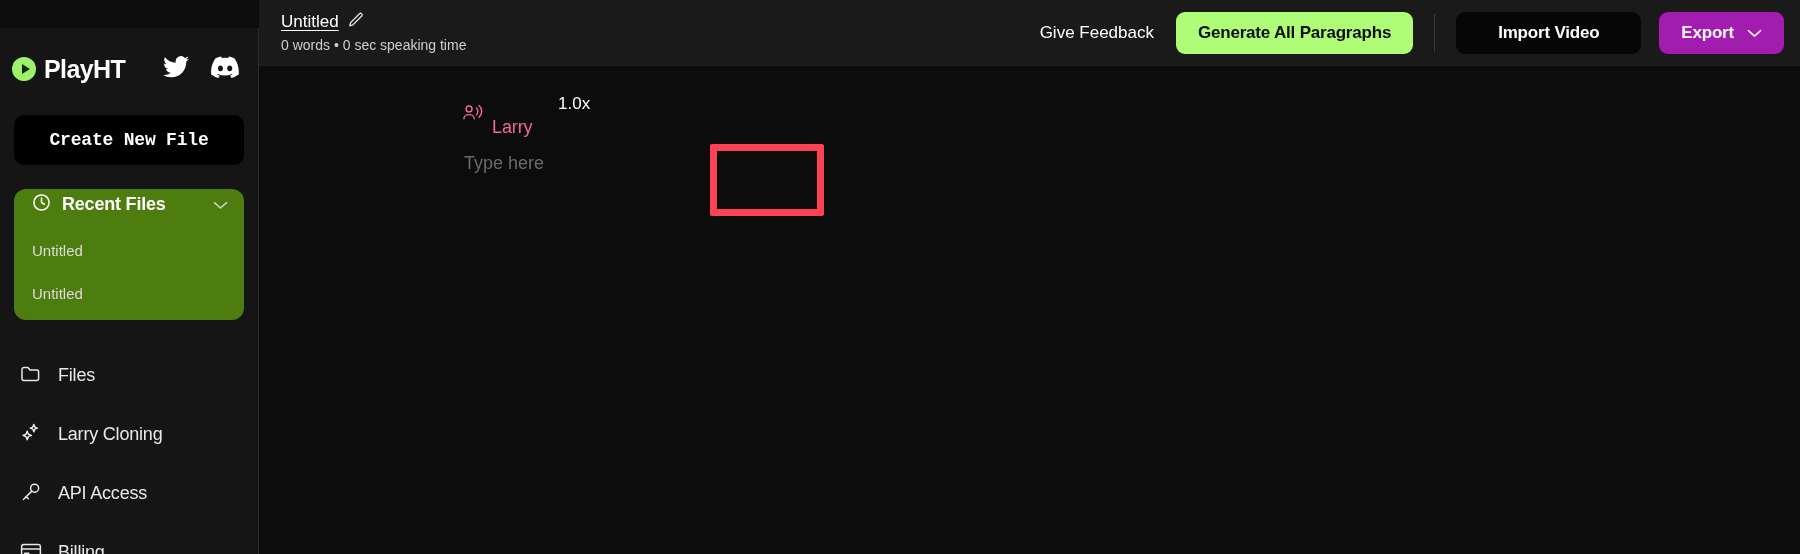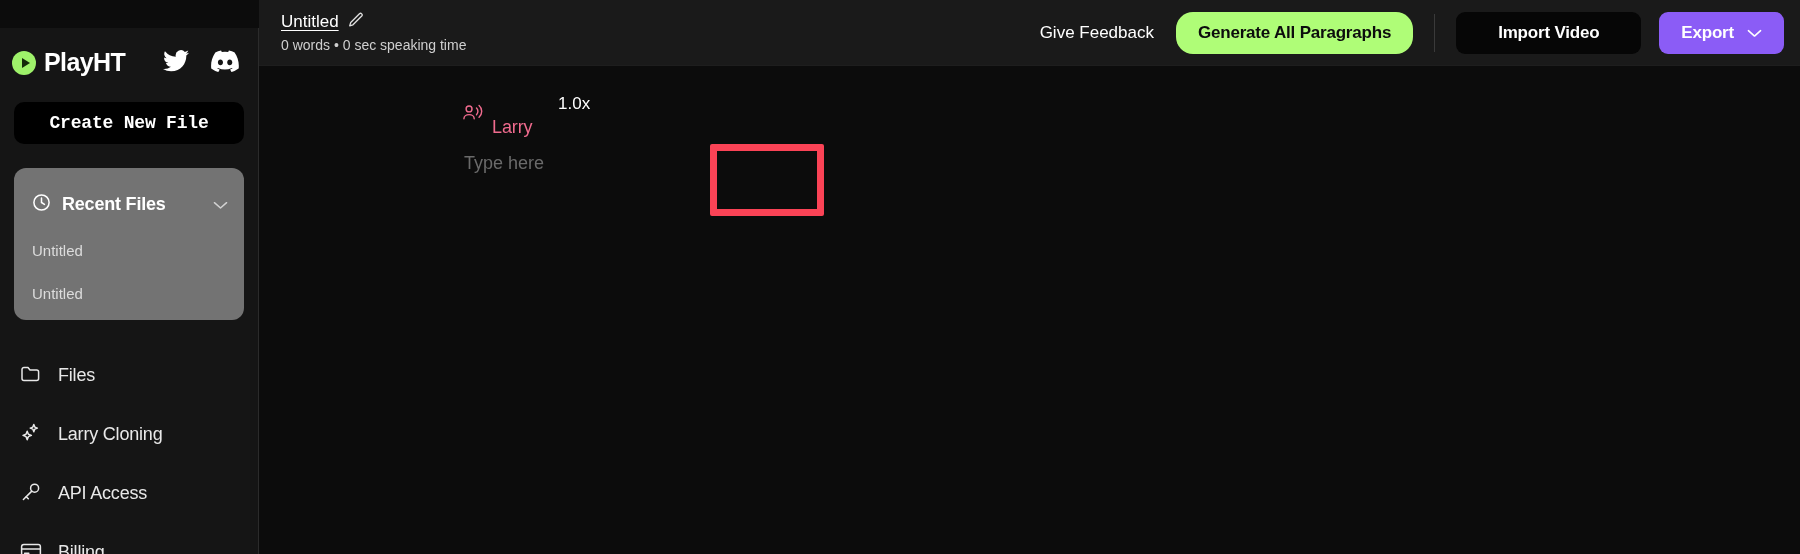--- a/index.html
+++ b/index.html
@@ -92,23 +92,23 @@
     color: #ffffff;
     font-size: 18px;
     font-weight: bold;
     font-family: Liberation Mono, monospace;
     cursor: pointer;
     letter-spacing: -0.2px;
   }
 
   .recent-panel {
     margin: 24px 14px 0 14px;
-    background: #737373;
+    background: #4d7c0f;
     border-radius: 12px;
-    padding: 25px 0 18px 0;
+    padding: 4px 0 18px 0;
   }
 
   .recent-head {
     display: flex;
     align-items: center;
     padding: 0 16px 0 18px;
     gap: 11px;
     cursor: pointer;
   }
   .recent-title {
@@ -191,21 +191,21 @@
     color: #ffffff;
     margin-right: 22px;
     cursor: pointer;
     text-align: right;
   }
 
   .generate-btn {
     background: #affd77;
     color: #0d0d0d;
     border: none;
-    border-radius: 17px;
+    border-radius: 9px;
     height: 42px;
     padding: 0 22px;
     font-size: 17px;
     font-weight: bold;
     font-family: "Liberation Sans", sans-serif;
     cursor: pointer;
     letter-spacing: -0.2px;
   }
 
   .vdivider {
@@ -223,21 +223,21 @@
     height: 42px;
     padding: 0 42px;
     font-size: 17px;
     font-weight: bold;
     font-family: "Liberation Sans", sans-serif;
     cursor: pointer;
     letter-spacing: -0.2px;
   }
 
   .export-btn {
-    background: #8b5cf6;
+    background: #a21caf;
     color: #ffffff;
     border: none;
     border-radius: 9px;
     height: 42px;
     padding: 0 22px;
     margin-left: 18px;
     font-size: 17px;
     font-weight: bold;
     font-family: "Liberation Sans", sans-serif;
     cursor: pointer;

